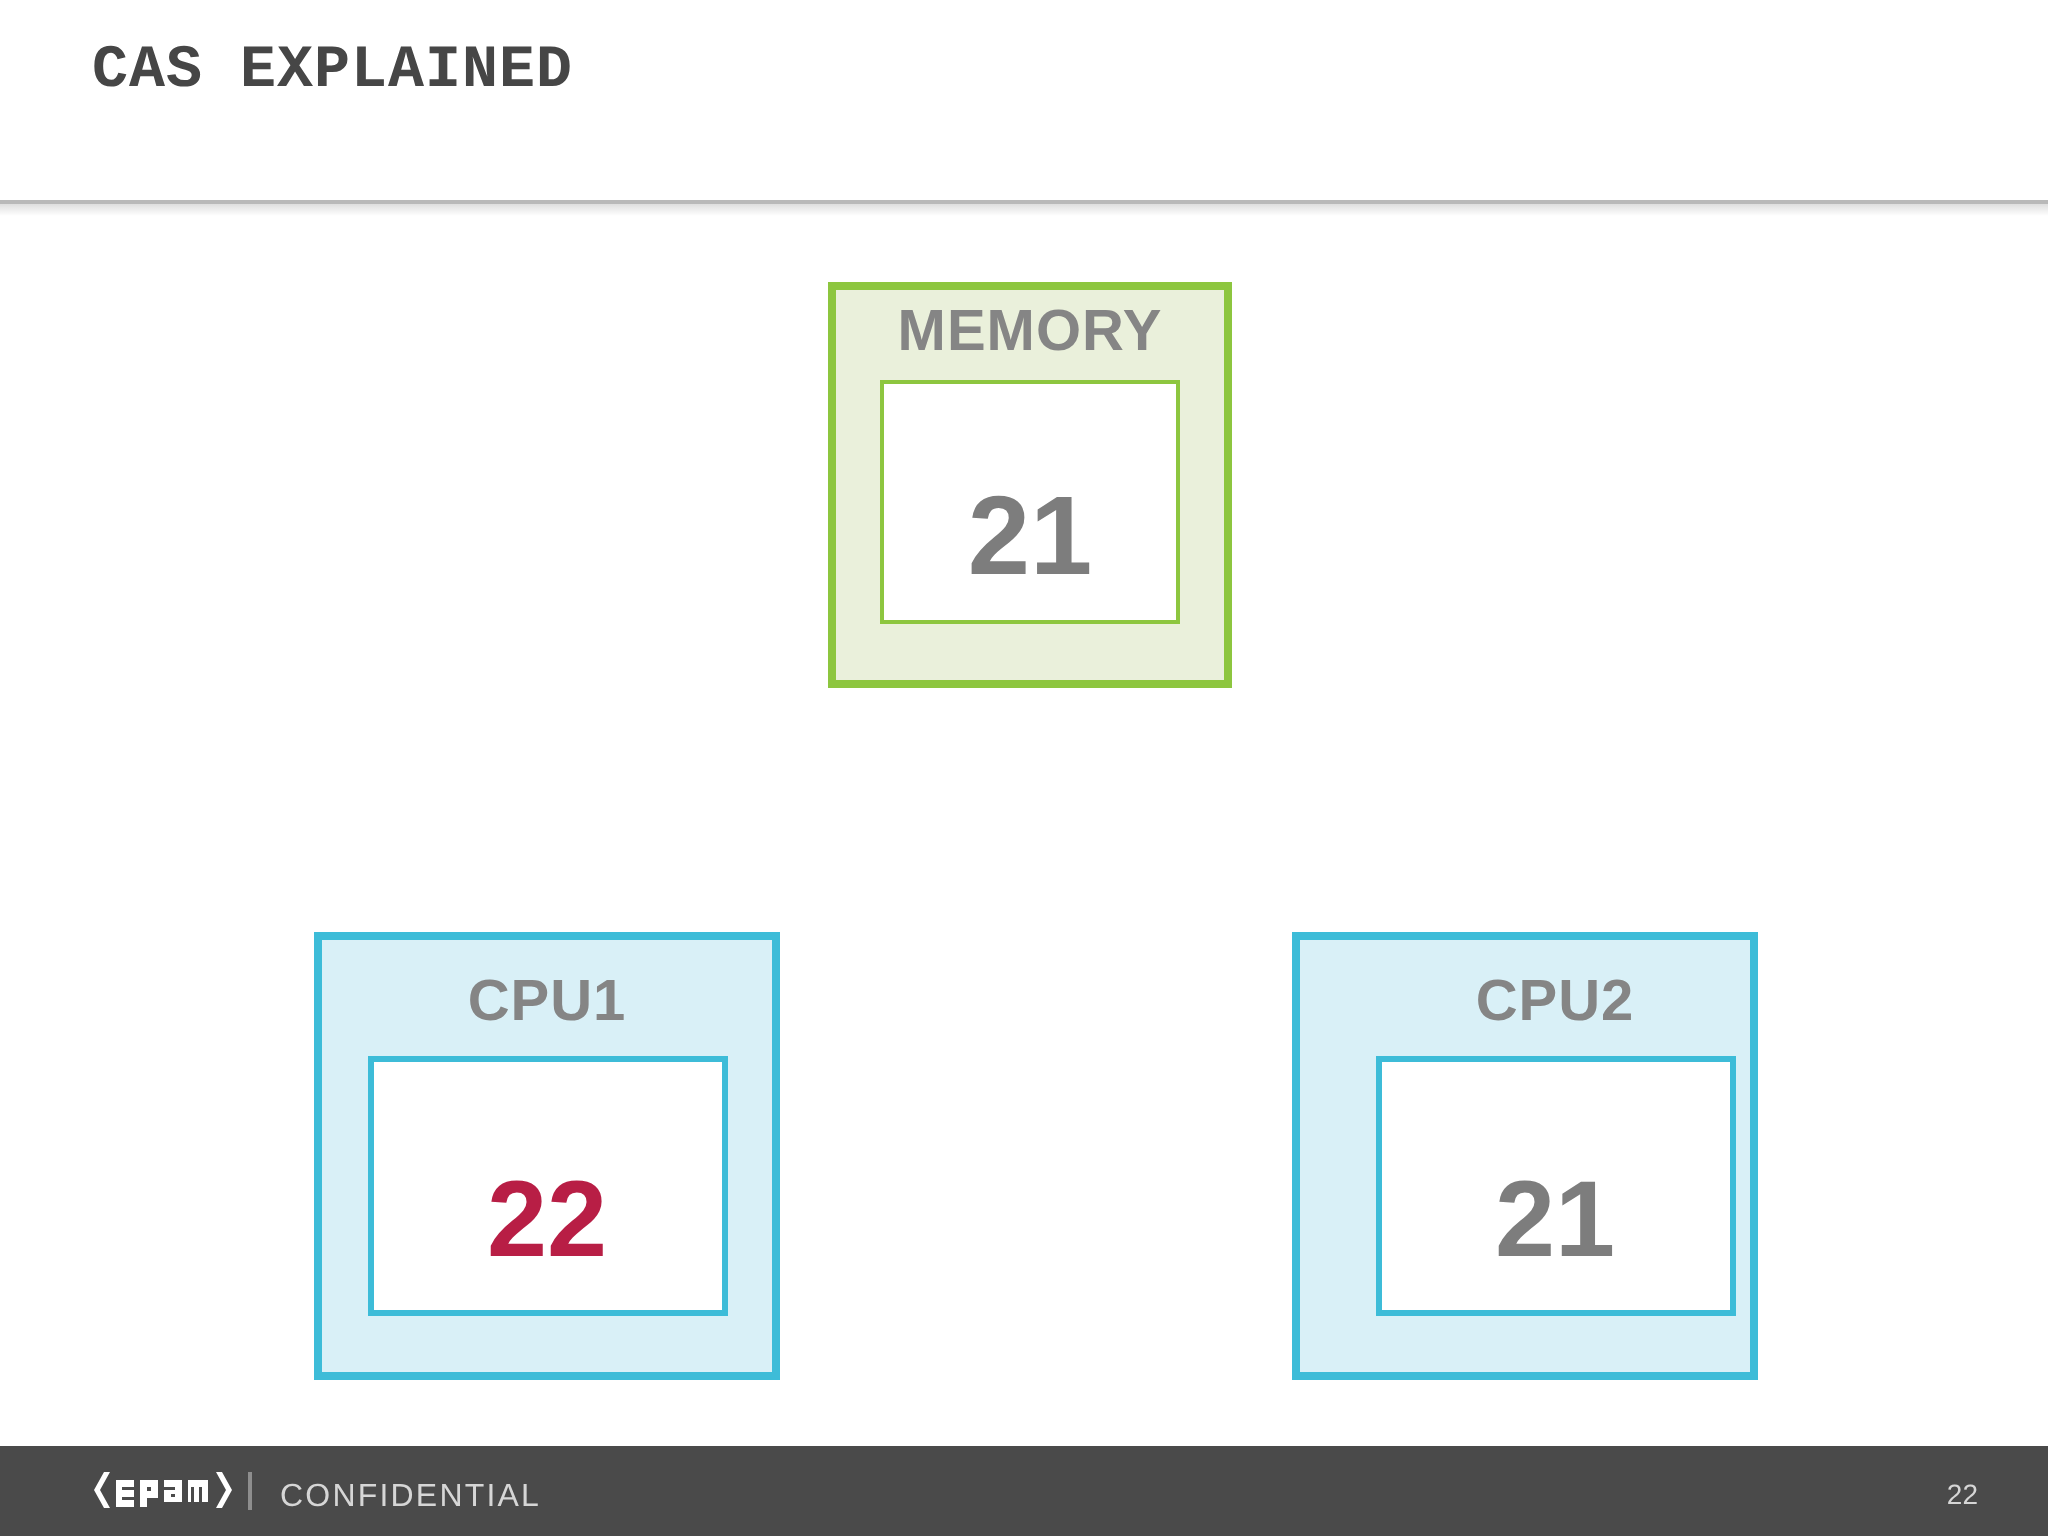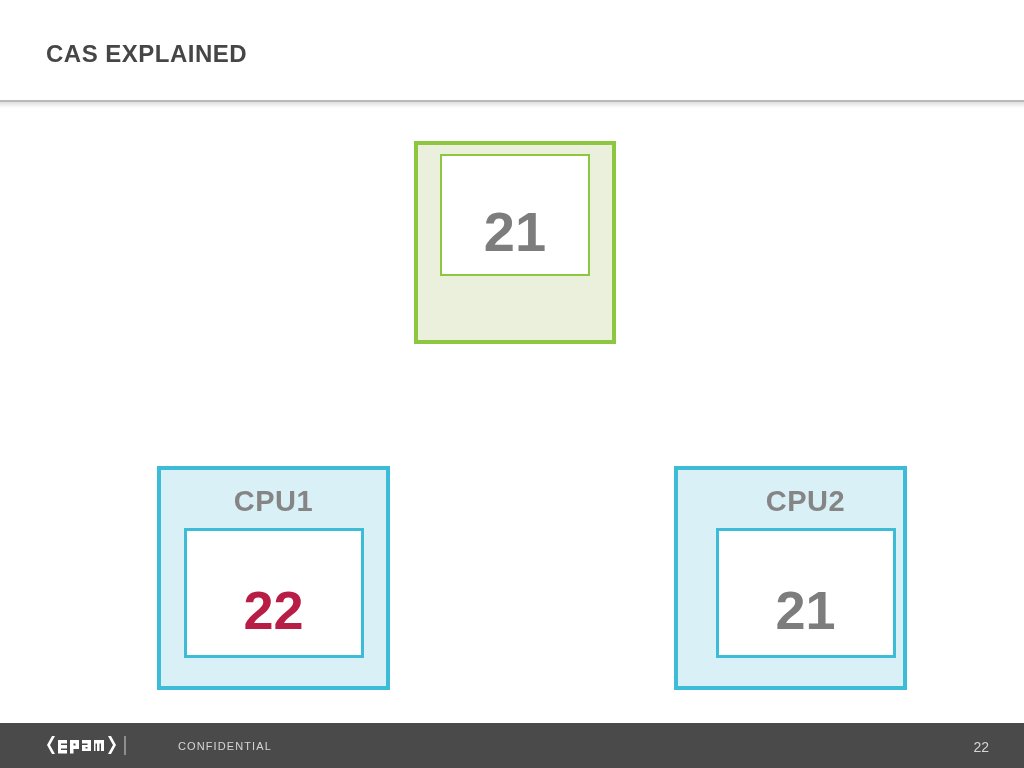--- a/index.html
+++ b/index.html
@@ -27,23 +27,23 @@
     position: absolute;
     left: 0;
     top: 0;
     width: 1024px;
     height: 100px;
     background: #ffffff;
   }
   .slide-title {
     position: absolute;
     left: 46px;
-    top: 40px;
-    font-family: Liberation Sans, sans-serif;
-    font-size: 24px;
+    top: 19px;
+    font-family: Liberation Mono, monospace;
+    font-size: 30px;
     font-weight: bold;
     letter-spacing: 0.5px;
     color: #464646;
     white-space: nowrap;
   }
   .header-rule {
     position: absolute;
     left: 0;
     top: 100px;
     width: 1024px;
@@ -129,21 +129,21 @@
   .cpu-box .dbox-inner {
     margin-top: 12px;
     width: 180px;
     height: 130px;
     border: 3px solid #3dbcd8;
   }
   .cpu-box .dbox-value {
     font-size: 54px;
   }
   #cpu1-box { left: 157px; }
-  #cpu2-box { left: 674px; padding-left: 30px; }
+  #cpu2-box { left: 646px; padding-left: 30px; }
   #cpu1-box .dbox-value { color: #b81e45; }
   #cpu2-box .dbox-value { color: #7d7d7d; }
 
   
   .slide-footer {
     position: absolute;
     left: 0;
     top: 723px;
     width: 1024px;
     height: 45px;
@@ -162,25 +162,24 @@
     top: 13px;
     width: 2px;
     height: 19px;
     background: #8e8e8e;
   }
   .footer-confidential {
     position: absolute;
     left: 140px;
     top: 17px;
     font-family: "Liberation Sans", sans-serif;
-    font-size: 11px;
+    font-size: 16px;
     letter-spacing: 1.1px;
     color: #d6d6d6;
     white-space: nowrap;
-    margin-left: 38px;
   }
   .footer-pagenum {
     position: absolute;
     right: 35px;
     top: 16px;
     font-family: "Liberation Sans", sans-serif;
     font-size: 14px;
     color: #d6d6d6;
     white-space: nowrap;
   }
@@ -190,20 +189,21 @@
 
 <div class="slide">
 
   <div class="slide-header">
     <div class="slide-title">CAS EXPLAINED</div>
   </div>
   <div class="header-rule"></div>
   <div class="header-rule-shadow"></div>
 
   <div class="dbox" id="memory-box">
+    <div class="dbox-label">MEMORY</div>
     <div class="dbox-inner">
       <div class="dbox-value">21</div>
     </div>
   </div>
 
   <div class="dbox cpu-box" id="cpu1-box">
     <div class="dbox-label">CPU1</div>
     <div class="dbox-inner">
       <div class="dbox-value">22</div>
     </div>

